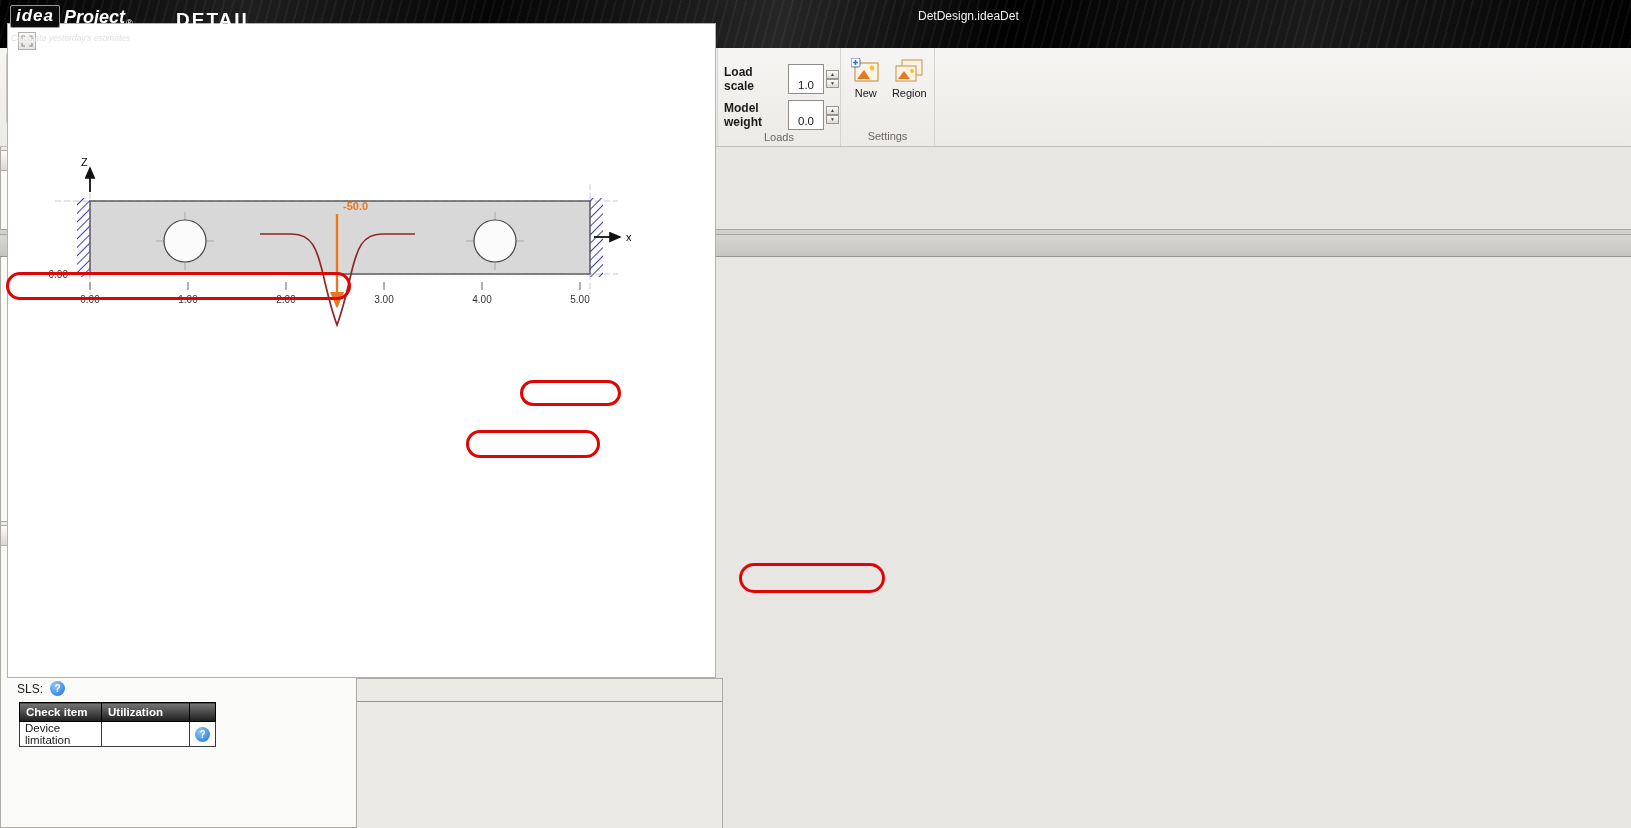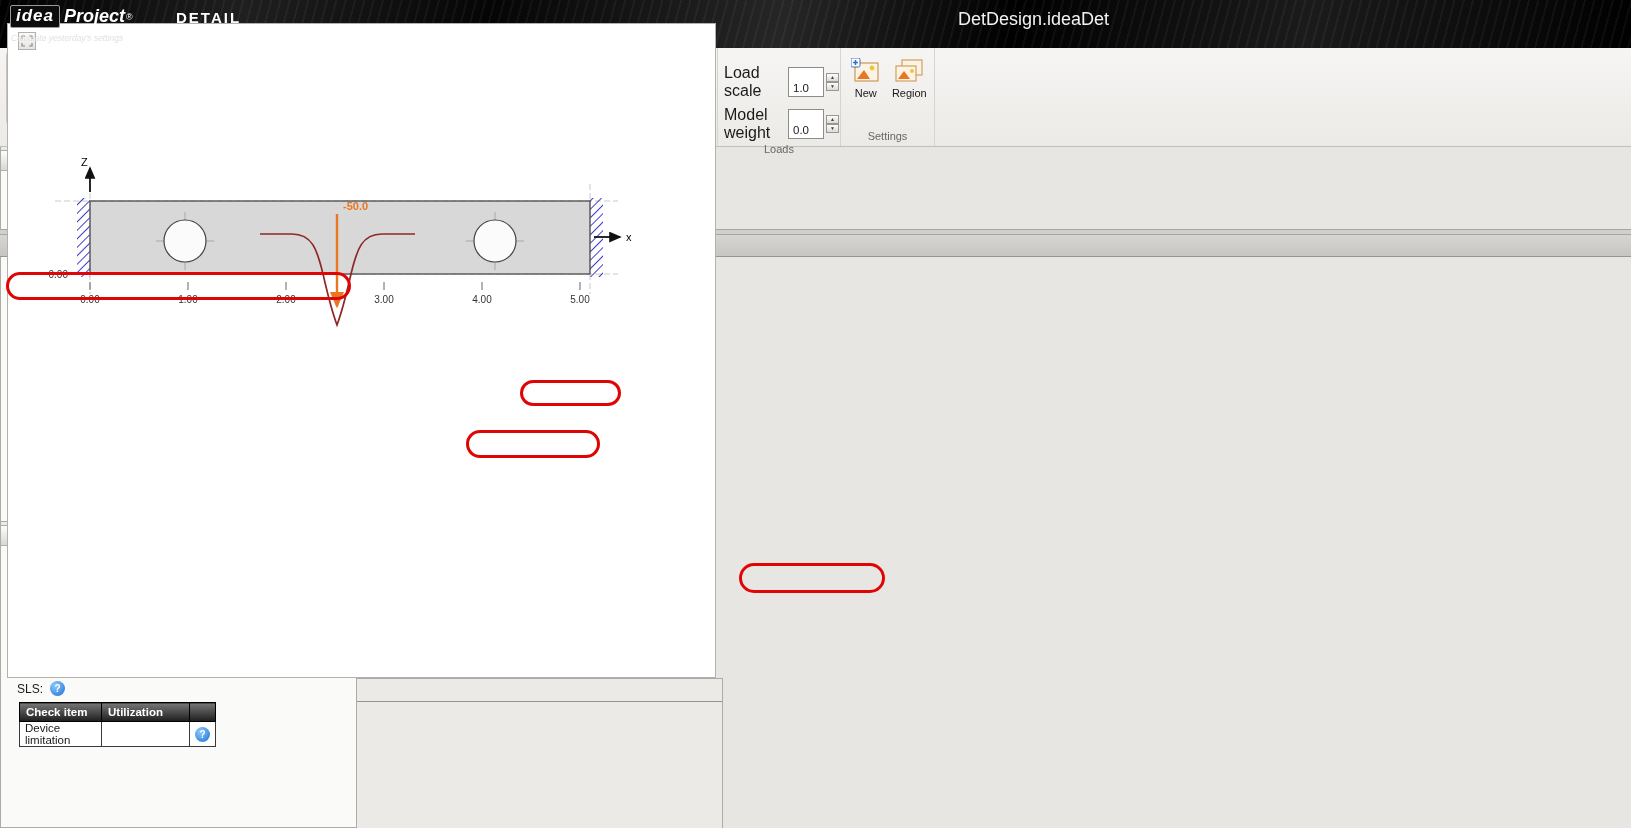--- a/index.html
+++ b/index.html
@@ -3,27 +3,27 @@
 <meta charset="utf-8">
 <style>
 *{margin:0;padding:0;box-sizing:border-box;}
 body{font-family:"Liberation Sans",sans-serif;background:#555;}
 #root{position:relative;width:1631px;height:828px;background:#e8e6e3;font-size:12px;color:#1a1a1a;overflow:hidden;}
 
 
 .titlebar{position:absolute;left:0;top:0;width:100%;height:48px;color:#fff;
  background:linear-gradient(100deg,#000 0%,#1f1f1f 15%,#050505 30%,#262626 48%,#000 62%,#1b1b1b 80%,#000 100%);}
 .titlebar::after{content:"";position:absolute;inset:0;background:repeating-linear-gradient(105deg,rgba(255,255,255,.045) 0 2px,transparent 2px 9px);}
-.logo{position:absolute;left:10px;top:5px;display:flex;align-items:center;z-index:2;}
+.logo{position:absolute;left:10px;top:5px;display:flex;align-items:flex-end;z-index:2;}
 .logo-idea{display:inline-block;background:#0c0c0c;border:1px solid #9a9a9a;color:#fff;font-weight:bold;font-style:italic;font-size:17px;padding:0 5px 1px 5px;border-radius:2px;letter-spacing:1px;}
 .logo-statica{font-style:italic;font-weight:bold;font-size:18px;margin-left:4px;}
 .logo-reg{font-size:9px;margin-left:1px;margin-top:1px;}
-.mode{position:absolute;left:176px;top:9px;font-size:15px;font-weight:bold;letter-spacing:2px;z-index:2;}
+.mode{position:absolute;left:176px;top:9px;font-size:19px;font-weight:bold;letter-spacing:2px;z-index:2;}
 .tagline{position:absolute;left:11px;top:33px;font-size:8.5px;font-style:italic;color:#e0e0e0;z-index:2;}
-.doc-title{position:absolute;left:918px;top:9px;font-size:18px;color:#f2f2f2;z-index:2;margin-left:40px;}
+.doc-title{position:absolute;left:918px;top:9px;font-size:12px;color:#f2f2f2;z-index:2;}
 
 
 .ribbon{position:absolute;left:0;top:48px;width:100%;height:99px;background:linear-gradient(#f6f5f3,#eceae7);border-bottom:1px solid #c2bfbb;display:flex;}
 .rgroup{border-right:1px solid #d6d3d0;display:flex;flex-direction:column;flex:0 0 auto;}
 .rgc{flex:1;display:flex;align-items:flex-start;padding:4px 4px 0 6px;gap:4px;}
 .rgl{height:17px;text-align:center;font-size:11px;color:#6b6660;line-height:15px;}
 .filebtn{width:38px;height:72px;display:flex;flex-direction:column;align-items:center;padding-top:8px;gap:6px;border:1px solid #c9c6c2;border-radius:3px;background:linear-gradient(#fff,#e9e7e4);cursor:default;}
 .ic-idea{width:26px;height:24px;border:2px solid #e87722;border-radius:4px;color:#e87722;font-weight:bold;font-style:italic;font-size:11px;display:flex;align-items:center;justify-content:center;background:#fff;}
 .vstack{display:flex;flex-direction:column;gap:2px;}
 .sbtn{height:20px;display:flex;align-items:center;gap:4px;font-size:11.5px;padding:0 5px;border:1px solid transparent;border-radius:2px;white-space:nowrap;}
@@ -39,24 +39,24 @@
 .ic-folder{width:14px;height:11px;background:linear-gradient(#ffe9a8,#f0b73c);border:1px solid #a8842c;position:relative;margin-top:3px;}
 .ic-folder::before{content:"";position:absolute;left:-1px;top:-4px;width:6px;height:3px;background:#f0b73c;border:1px solid #a8842c;border-bottom:none;}
 .ic-save{width:13px;height:13px;background:linear-gradient(#6d8fd4,#2a4f9e);border:1px solid #1c3a7a;position:relative;}
 .ic-save::before{content:"";position:absolute;left:3px;top:0;width:7px;height:5px;background:#dce6f8;}
 .ic-undo::before{content:"↶";color:#e87722;font-weight:bold;font-size:14px;}
 .ic-redo::before{content:"↷";color:#9a9a9a;font-weight:bold;font-size:14px;}
 .ic-A{width:15px;height:15px;background:linear-gradient(#8a8a8a,#3a3a3a);color:#fff;font-weight:bold;font-size:11px;text-align:center;line-height:15px;}
 .ic-R::before{content:"R";color:#e87722;font-weight:bold;font-size:13px;}
 .microbtn{width:20px;height:20px;border:1px solid #cfccc8;border-radius:2px;background:linear-gradient(#fcfbfa,#e9e7e4);display:flex;align-items:center;justify-content:center;}
 .spinbox{display:flex;align-items:center;gap:2px;}
-.spinval{width:36px;height:18px;border:1px solid #8f8c88;background:#fff;font-size:11.5px;text-align:left;padding:14px 4px;}
+.spinval{width:36px;height:18px;border:1px solid #8f8c88;background:#fff;font-size:11.5px;text-align:center;padding:14px 4px;}
 .spin{display:flex;flex-direction:column;}
 .spin .sp{width:13px;height:9px;font-size:5px;line-height:7px;text-align:center;border:1px solid #9a9793;background:linear-gradient(#fdfdfc,#dcdad7);color:#444;}
-.lbl2{font-size:16px;width:62px;}
+.lbl2{font-size:12px;width:62px;font-weight:bold;}
 
 
 .panel{position:absolute;background:#fafaf9;border:1px solid #aeaba7;}
 .panel-header{height:20px;background:linear-gradient(#fdfdfc,#d9d7d4);border-bottom:1px solid #b2afab;display:flex;align-items:center;padding:0 6px;font-size:12px;color:#2a2a2a;}
 .ph-icons{margin-left:auto;display:flex;align-items:center;gap:8px;color:#555;}
 .collapse-ic::before{content:"▾";font-size:10px;}
 .panel-tabs{height:23px;display:flex;align-items:flex-end;padding-left:8px;border-bottom:1px solid #98948f;}
 .ptab{padding:3px 12px 3px 12px;background:linear-gradient(#ffffff,#efeeec);border:1px solid #98948f;border-bottom:none;border-radius:2px 2px 0 0;font-size:12px;}
 
 
@@ -148,21 +148,21 @@
 
 <div id="root">
 
   <header class="titlebar">
     <div class="logo">
       <span class="logo-idea">idea</span>
       <span class="logo-statica">Project</span>
       <span class="logo-reg">®</span>
     </div>
     <span class="mode">DETAIL</span>
-    <span class="tagline">Calculate yesterday's settings</span>
+    <span class="tagline">Calculate yesterday's estimates</span>
     <span class="doc-title">DetDesign.ideaDet</span>
   </header>
 
   <div class="ribbon">
 
     <div class="rgroup" style="width:107px">
       <div class="rgc">
         <div class="filebtn">
           <span class="ic-idea">ID</span>
           <span>File</span>

